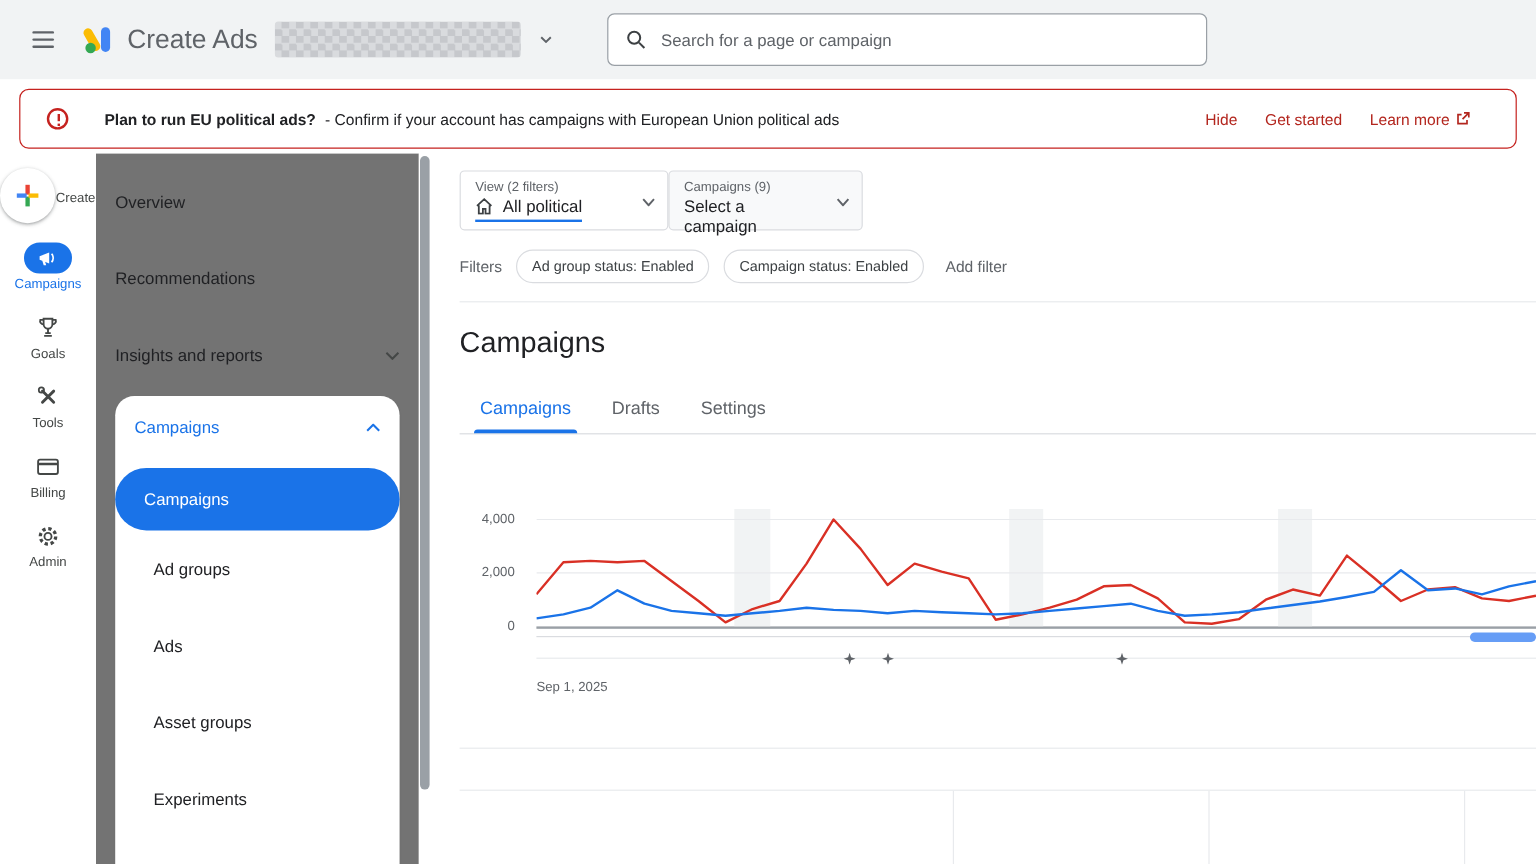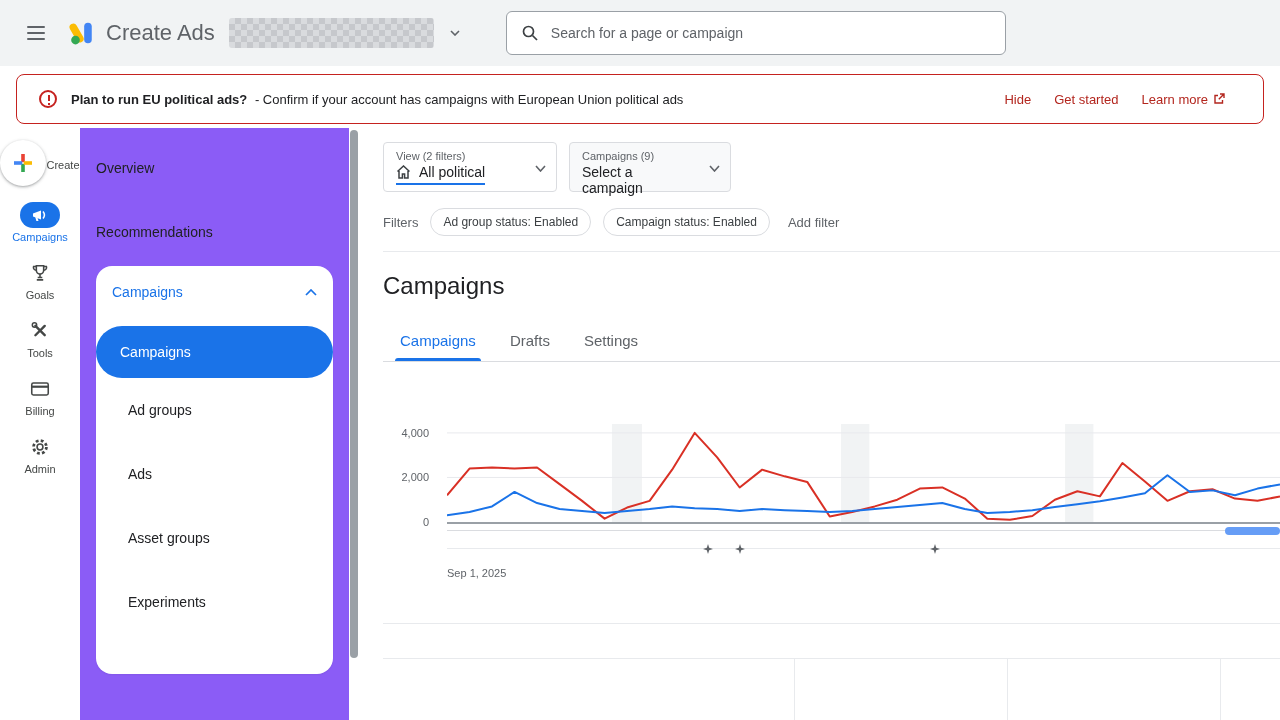--- a/index.html
+++ b/index.html
@@ -27,54 +27,54 @@
   .search { margin-left:46px; width:500px; height:44px; background:#fff; border:1px solid #9aa0a6; border-radius:6px; display:flex; align-items:center; gap:10px; padding:0 14px; }
   .search input { flex:1; border:none; outline:none; background:transparent; font-size:14px; font-family:inherit; color:#8b5cf6; }
   .search input::placeholder { color:#5f6368; }
 
   
   .alert { margin:8px 16px 4px; height:50px; border:1px solid #c5221f; border-radius:8px; background:#fff; display:flex; align-items:center; gap:14px; padding:0 22px; }
   .alert-icon { width:18px; height:18px; border:2px solid #c5221f; border-radius:50%; position:relative; flex:none; }
   .alert-icon::before { content:""; position:absolute; left:7px; top:3px; width:2px; height:6px; background:#c5221f; }
   .alert-icon::after  { content:""; position:absolute; left:7px; top:11px; width:2px; height:2px; background:#c5221f; }
   .alert-text { font-size:13px; flex:1; }
-  .alert-text b { font-weight:700; }
+  .alert-text b { font-weight:700;margin-left:16px; }
   .alert-text span { margin-left:4px; }
   .alert-actions { display:flex; align-items:center; gap:23px; margin-right:16px; }
   .alert-link { color:#b3261e; font-size:13px; font-weight:500; cursor:pointer; display:flex; align-items:center; gap:5px; white-space:nowrap; }
 
   
   .shell { display:flex; height:592px; }
 
   
   .rail { width:80px; background:#fff; display:flex; flex-direction:column; align-items:center; padding-top:12px; flex:none; }
   .create-item { display:flex; align-items:center; cursor:pointer; margin-bottom:16px; }
   .create-btn { width:46px; height:46px; border-radius:50%; background:#fff; box-shadow:0 1px 2px rgba(60,64,67,.3),0 1px 3px 1px rgba(60,64,67,.15); display:flex; align-items:center; justify-content:center; }
   .rail-item { display:flex; flex-direction:column; align-items:center; cursor:pointer; margin-bottom:17px; }
   .rail-label { font-size:11px; color:#444746; margin-top:3px; }
   .rail-iconwrap { width:40px; height:26px; border-radius:13px; display:flex; align-items:center; justify-content:center; }
   .rail-item.active .rail-iconwrap { background:#1a73e8; }
   .rail-item.active .rail-label { color:#1a73e8; font-weight:500; }
 
   
-  .sidebar { width:269px; background:#8b5cf6; padding-top:8px; flex:none; }
+  .sidebar { width:269px; background:#737373; padding-top:8px; flex:none; }
   .side-item { height:64px; display:flex; align-items:center; justify-content:space-between; padding:0 16px; font-size:14px; color:#202124; cursor:pointer; }
   .side-card { background:#fff; border-radius:16px; margin:2px 16px 0; padding-bottom:40px; box-shadow:0 1px 2px rgba(0,0,0,.06); }
   .card-header { height:52px; display:flex; align-items:center; justify-content:space-between; padding:0 16px; color:#1a73e8; font-size:14px; font-weight:500; cursor:pointer; }
   .pill { margin-top:8px; height:52px; border-radius:26px; background:#1a73e8; color:#fff; font-size:14px; font-weight:500; display:flex; align-items:center; padding:0 24px; cursor:pointer; }
   .card-child { height:64px; display:flex; align-items:center; padding:0 16px 0 32px; font-size:14px; color:#202124; cursor:pointer; }
 
   
   .vscroll { width:10px; background:#fff; position:relative; flex:none; }
   .vscroll .thumb { position:absolute; top:2px; left:1px; width:8px; height:528px; border-radius:4px; background:#9aa0a6; }
 
   
   .main { flex:1; background:#fff; padding:14px 0 0 24px; position:relative; overflow:hidden; }
 
-  .selects { display:flex; gap:12px; }
+  .selects { display:flex; }
   .select-box { position:relative; height:50px; border:1px solid #dadce0; border-radius:4px; padding:7px 34px 0 12px; cursor:pointer; }
   .select-box .slabel { display:block; font-size:11px; color:#5f6368; }
   .select-box .svalue { display:inline-flex; align-items:center; gap:8px; margin-top:2px; font-size:14px; font-weight:500; color:#202124; }
   .view-box { width:174px; }
   .view-box .svalue { border-bottom:2px solid #1a73e8; padding-bottom:3px; }
   .campaign-box { width:162px; background:#f8f9fa; }
   .select-chev { position:absolute; right:10px; top:22px; }
 
   .filters-row { margin-top:16px; display:flex; align-items:center; gap:12px; font-size:13px; color:#5f6368; }
   .chip { border:1px solid #dadce0; border-radius:16px; background:#fff; padding:6px 12px; font-size:12px; font-weight:500; color:#3c4043; cursor:pointer; }
@@ -236,20 +236,28 @@
       <span class="rail-label">Admin</span>
     </div>
   </nav>
 
   <div class="sidebar">
     <div class="side-item">
       <span>Overview</span>
     </div>
     <div class="side-item">
       <span>Recommendations</span>
+    </div>
+    <div class="side-item">
+      <span>Insights and reports</span>
+      <span>
+        <svg width="12" height="7" viewBox="0 0 12 7">
+            <path d="M1 1l5 5 5-5" fill="none" stroke="#444746" stroke-width="1.7"></path>
+          </svg>
+      </span>
     </div>
 
     <div class="side-card">
       <div class="card-header">
         <span>Campaigns</span>
         <span>
           <svg width="12" height="7" viewBox="0 0 12 7">
               <path d="M1 6l5-5 5 5" fill="none" stroke="#1a73e8" stroke-width="1.7"></path>
             </svg>
         </span>

